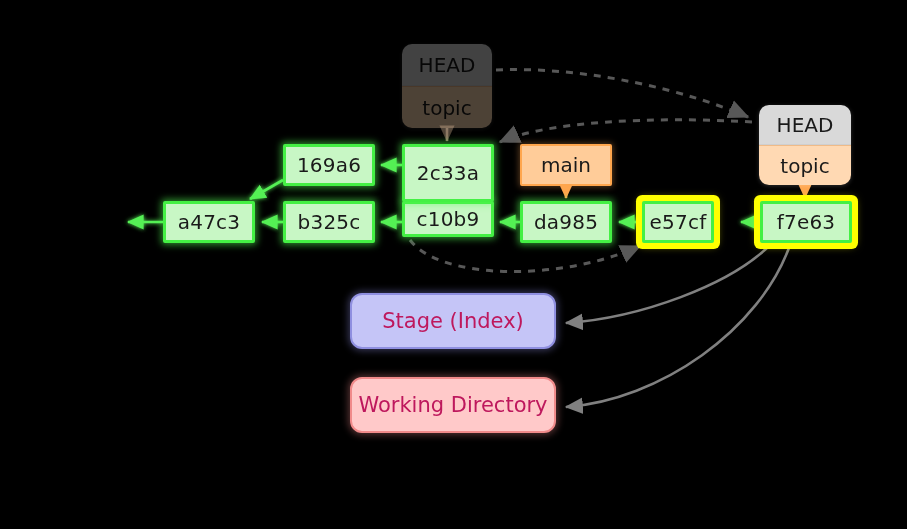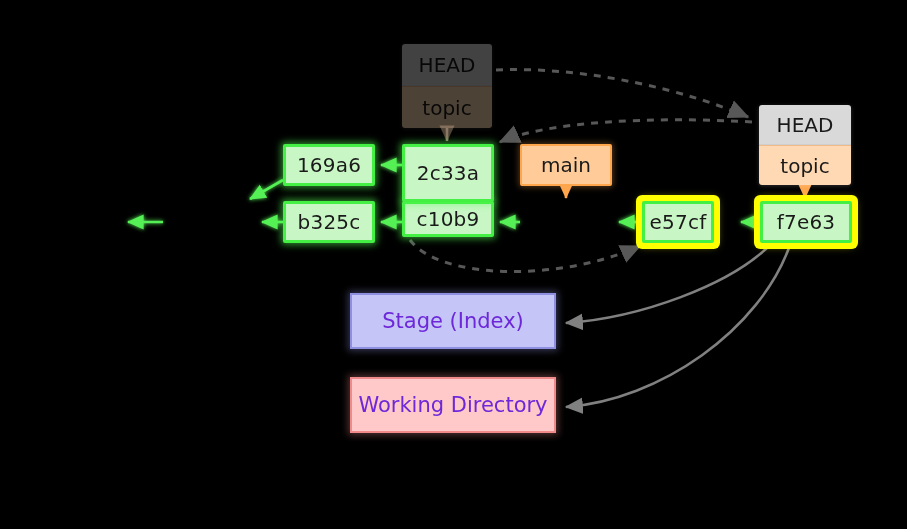--- a/index.html
+++ b/index.html
@@ -52,21 +52,21 @@
     background: #ffcc99;
     border: 2px solid #ffa64d;
     color: #1a1a1a;
     font-size: 20px;
     box-shadow: 0 0 6px 1px rgba(255,170,90,0.35);
   }
   
   .headbox {
     position: absolute;
     box-sizing: border-box;
-    border-radius: 3px;
+    border-radius: 10px;
     overflow: hidden;
     display: flex;
     flex-direction: column;
     z-index: 6;
     box-shadow: 0 1px 4px rgba(255,255,255,0.18);
   }
   .headbox .hb-head {
     flex: 1;
     background: #d9d9d9;
     color: #1a1a1a;
@@ -90,23 +90,23 @@
     opacity: 0.30;
     z-index: 4;
   }
   
   .area {
     position: absolute;
     box-sizing: border-box;
     display: flex;
     align-items: center;
     justify-content: center;
-    border-radius: 0;
+    border-radius: 12px;
     font-size: 21px;
-    color: #6d28d9;
+    color: #be185d;
     z-index: 5;
   }
   .area-stage {
     background: #c5c5f7;
     border: 2px solid #8f8fe0;
     box-shadow: 0 0 7px 2px rgba(150,150,235,0.35);
   }
   .area-work {
     background: #ffc9c9;
     border: 2px solid #f08a8a;
@@ -171,25 +171,31 @@
 
       <path d="M410,240 C440,280 560,282 640,246" marker-end="url(#ah-gray)"></path>
     </g>
 
     <g stroke="#808080" stroke-width="2.6" fill="none">
       <path d="M770,245 C730,285 640,318 566,323" marker-end="url(#ah-gray2)"></path>
       <path d="M790,245 C760,330 660,400 566,407" marker-end="url(#ah-gray2)"></path>
     </g>
   </svg>
 
+  <div class="node commit" style="left:163px;top:201px;width:92px;height:42px;">
+    <span class="commit-label">a47c3</span>
+  </div>
   <div class="node commit" style="left:283px;top:201px;width:92px;height:42px;">
     <span class="commit-label">b325c</span>
   </div>
   <div class="node commit" style="left:402px;top:201px;width:92px;height:36px;">
     <span class="commit-label">c10b9</span>
+  </div>
+  <div class="node commit" style="left:520px;top:201px;width:92px;height:42px;">
+    <span class="commit-label">da985</span>
   </div>
   <div class="node commit commit-hl" style="left:642px;top:201px;width:72px;height:42px;">
     <span class="commit-label">e57cf</span>
   </div>
   <div class="node commit commit-hl" style="left:760px;top:201px;width:92px;height:42px;text-align:center;">
     <span class="commit-label">f7e63</span>
   </div>
   <div class="node commit" style="left:283px;top:144px;width:92px;height:42px;">
     <span class="commit-label">169a6</span>
   </div>

